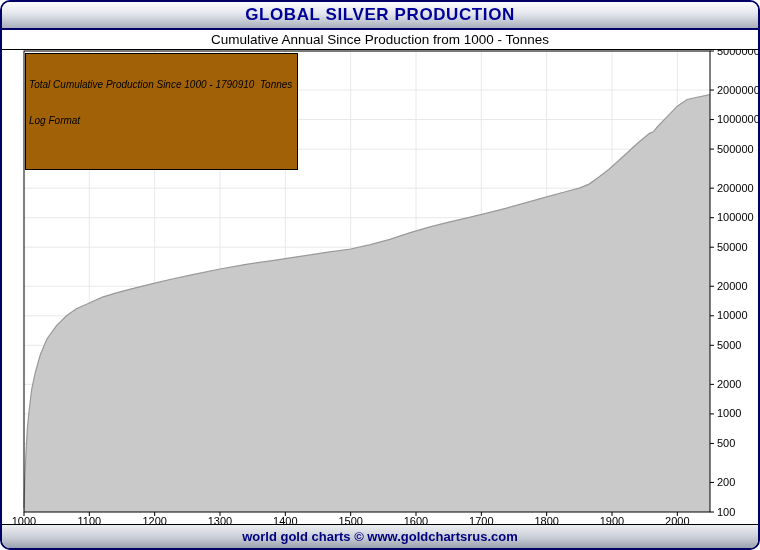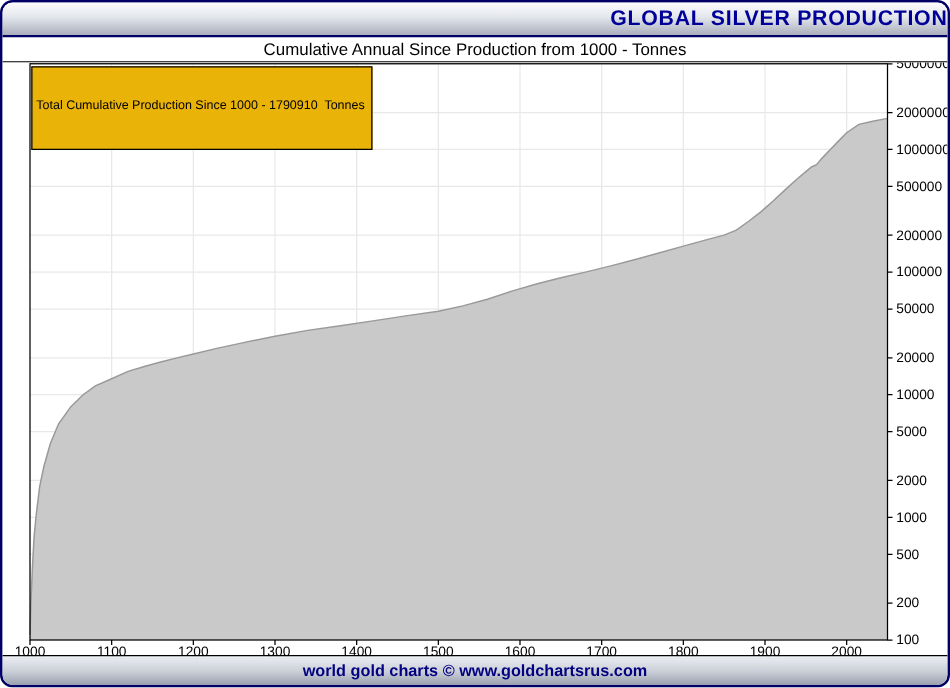--- a/index.html
+++ b/index.html
@@ -6,38 +6,38 @@
   body{width:760px;height:550px;font-family:"Liberation Sans",sans-serif;}
   .window{
     box-sizing:border-box;width:760px;height:550px;
     border:2px solid #000066;border-radius:10px;overflow:hidden;
     display:flex;flex-direction:column;background:#ffffff;
   }
   .titlebar{
     flex:0 0 26px;height:26px;
     background:linear-gradient(to bottom,#fdfdfe 0%,#e3e6ec 45%,#a9afbc 100%);
     border-bottom:2px solid #000066;
-    display:flex;align-items:center;justify-content:flex-end;
+    display:flex;align-items:center;justify-content:center;
   }
   .titlebar .title-text{
     color:#000099;font-weight:bold;font-size:17px;letter-spacing:.6px;
   }
   .subtitle-row{
     flex:0 0 19px;height:19px;background:#ffffff;
     border-bottom:1px solid #000000;
     display:flex;align-items:center;justify-content:center;
     font-size:13.5px;color:#000000;
   }
   .chart-wrap{position:relative;flex:1 1 auto;background:#ffffff;}
   .chart-wrap svg{position:absolute;left:0;top:0;}
   .annotation-box{
     position:absolute;left:23px;top:3px;
-    border:1px solid #000000;background:#eab308;
+    border:1px solid #000000;background:#a16207;
     font-size:10px;line-height:12px;color:#000000;
-    padding:1px 5px 4px 3px;white-space:pre;
+    padding:1px 5px 18px 3px;white-space:pre;font-style:italic;
   }
   .footer{
     flex:0 0 23px;height:23px;
     border-top:1px solid #000000;
     background:linear-gradient(to bottom,#eceef2 0%,#c9cdd6 55%,#9aa1ae 100%);
     display:flex;align-items:center;justify-content:center;
   }
   .footer .footer-text{color:#000080;font-weight:bold;font-size:13px;}
   svg text{font-family:"Liberation Sans",sans-serif;}
 </style>
@@ -132,20 +132,21 @@
         <text x="715" y="102.60660625086092" text-anchor="start" font-size="11" fill="#000000">500000</text>
         <line x1="708" y1="69.57357499655632" x2="712" y2="69.57357499655632" stroke="#000000" stroke-width="1"></line>
         <text x="715" y="73.07357499655632" text-anchor="start" font-size="11" fill="#000000">1000000</text>
         <line x1="708" y1="40.04054374225177" x2="712" y2="40.04054374225177" stroke="#000000" stroke-width="1"></line>
         <text x="715" y="43.54054374225177" text-anchor="start" font-size="11" fill="#000000">2000000</text>
         <line x1="708" y1="1" x2="712" y2="1" stroke="#000000" stroke-width="1"></line>
         <text x="715" y="4.5" text-anchor="start" font-size="11" fill="#000000">5000000</text>
       </svg>
     <div class="annotation-box">
       <div>Total Cumulative Production Since 1000 - 1790910  Tonnes</div>
+      <div>Log Format</div>
     </div>
   </div>
 
   <div class="footer">
     <span class="footer-text">world gold charts © www.goldchartsrus.com</span>
   </div>
 
 </div>
 
 </body></html>

